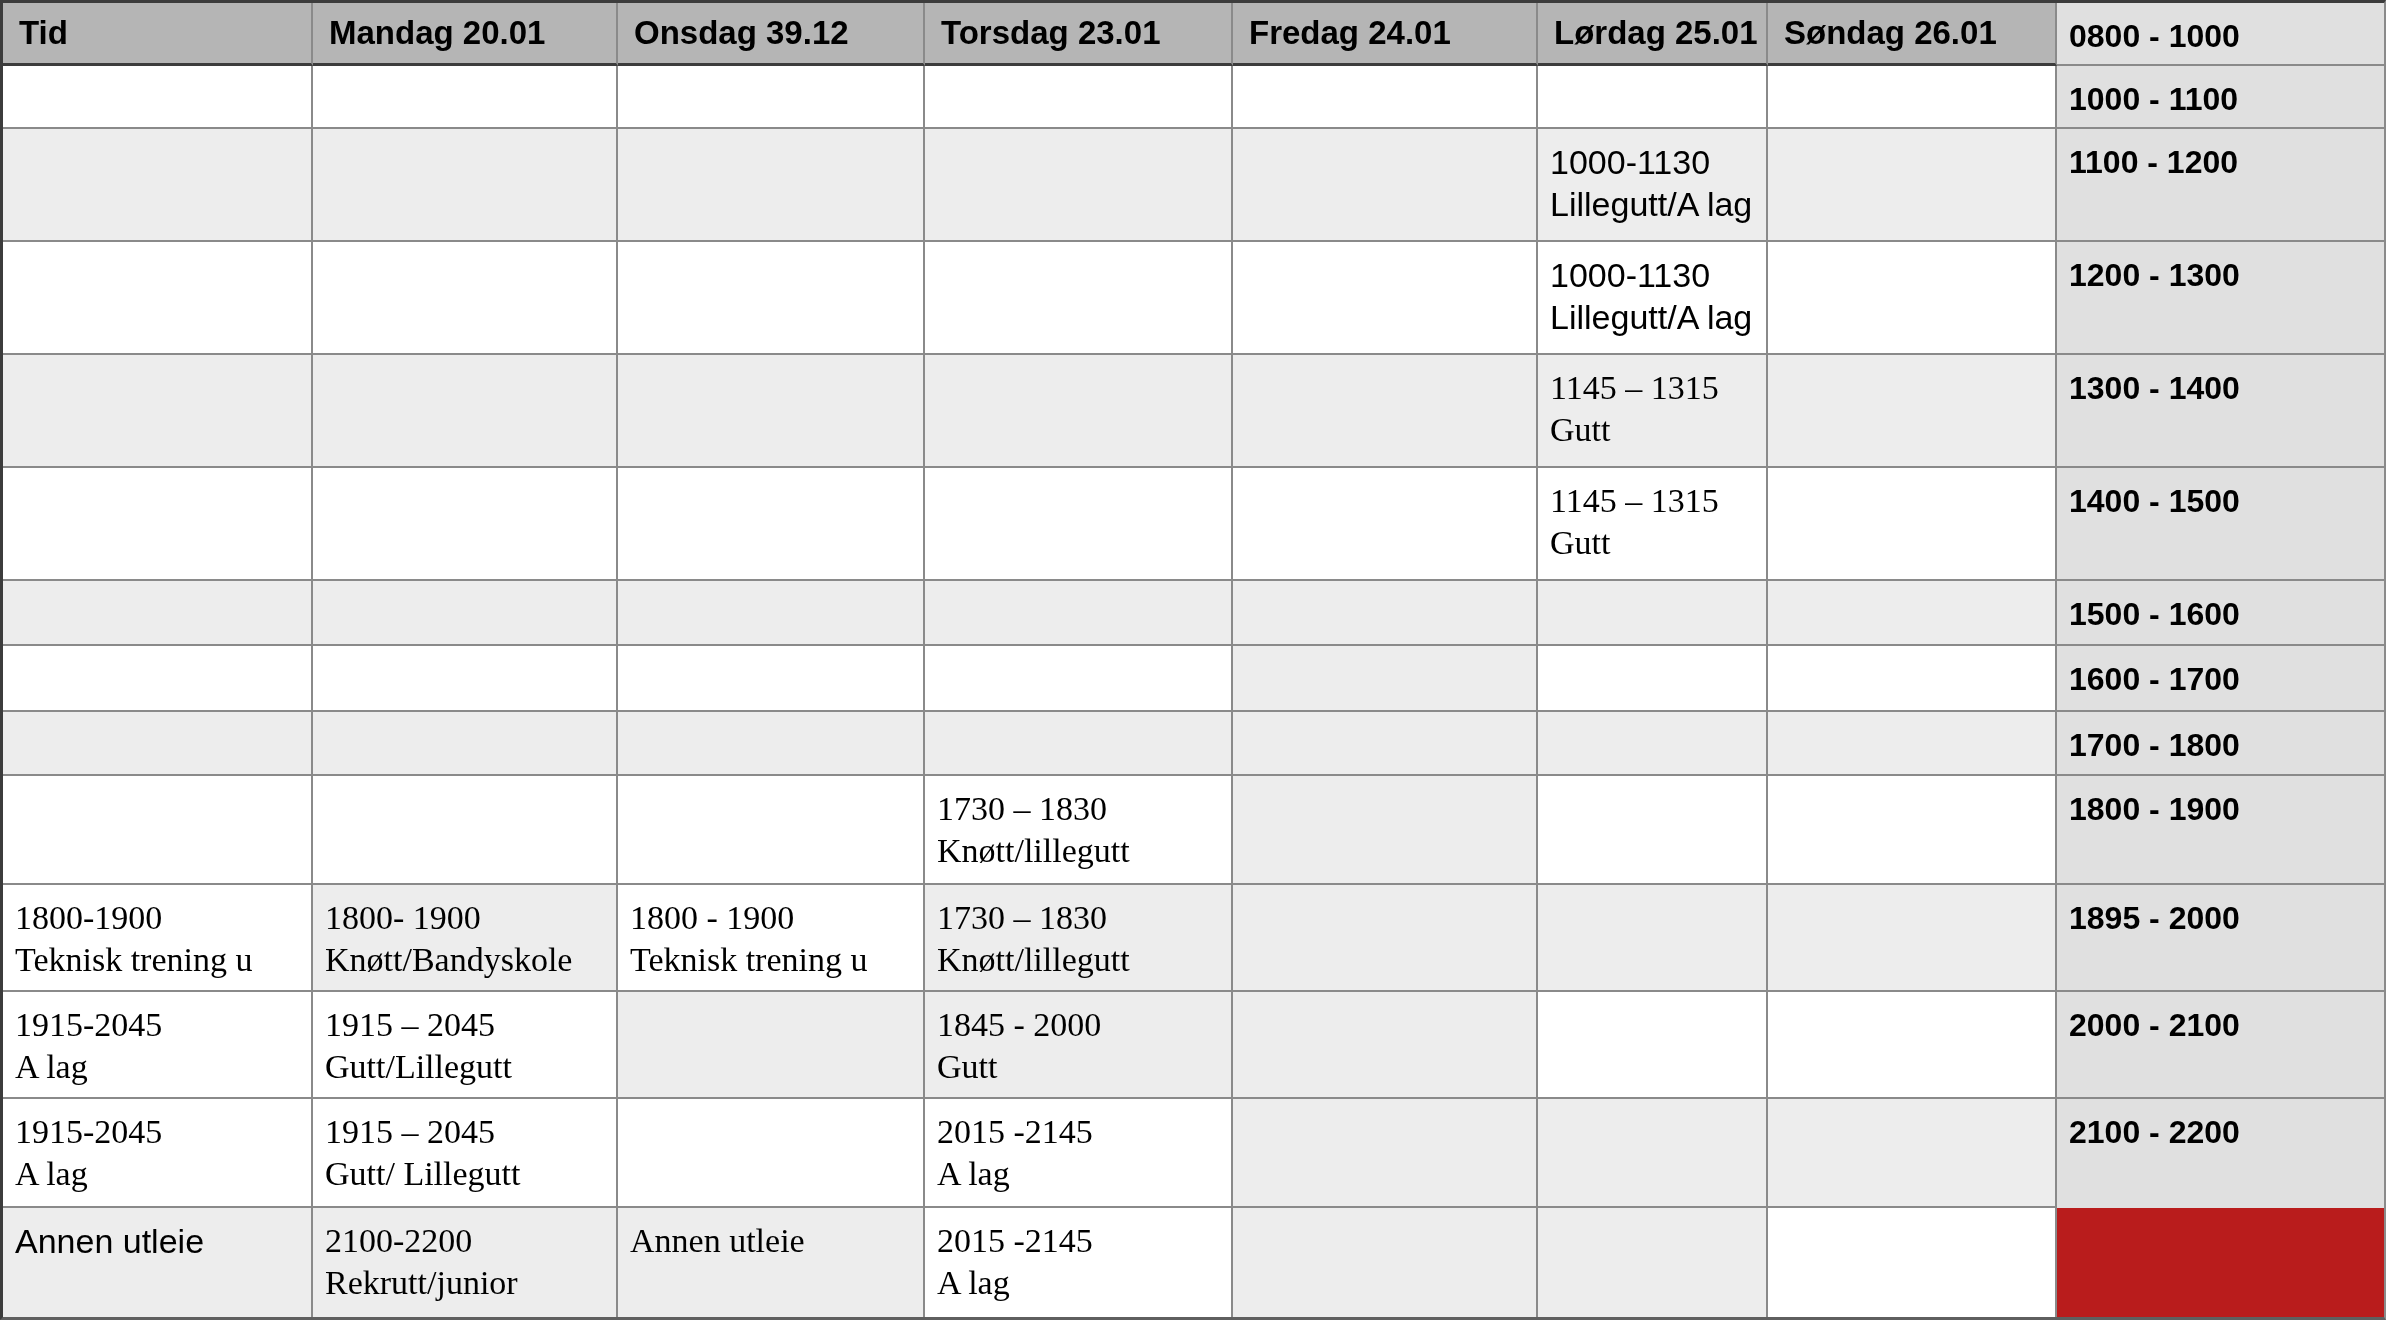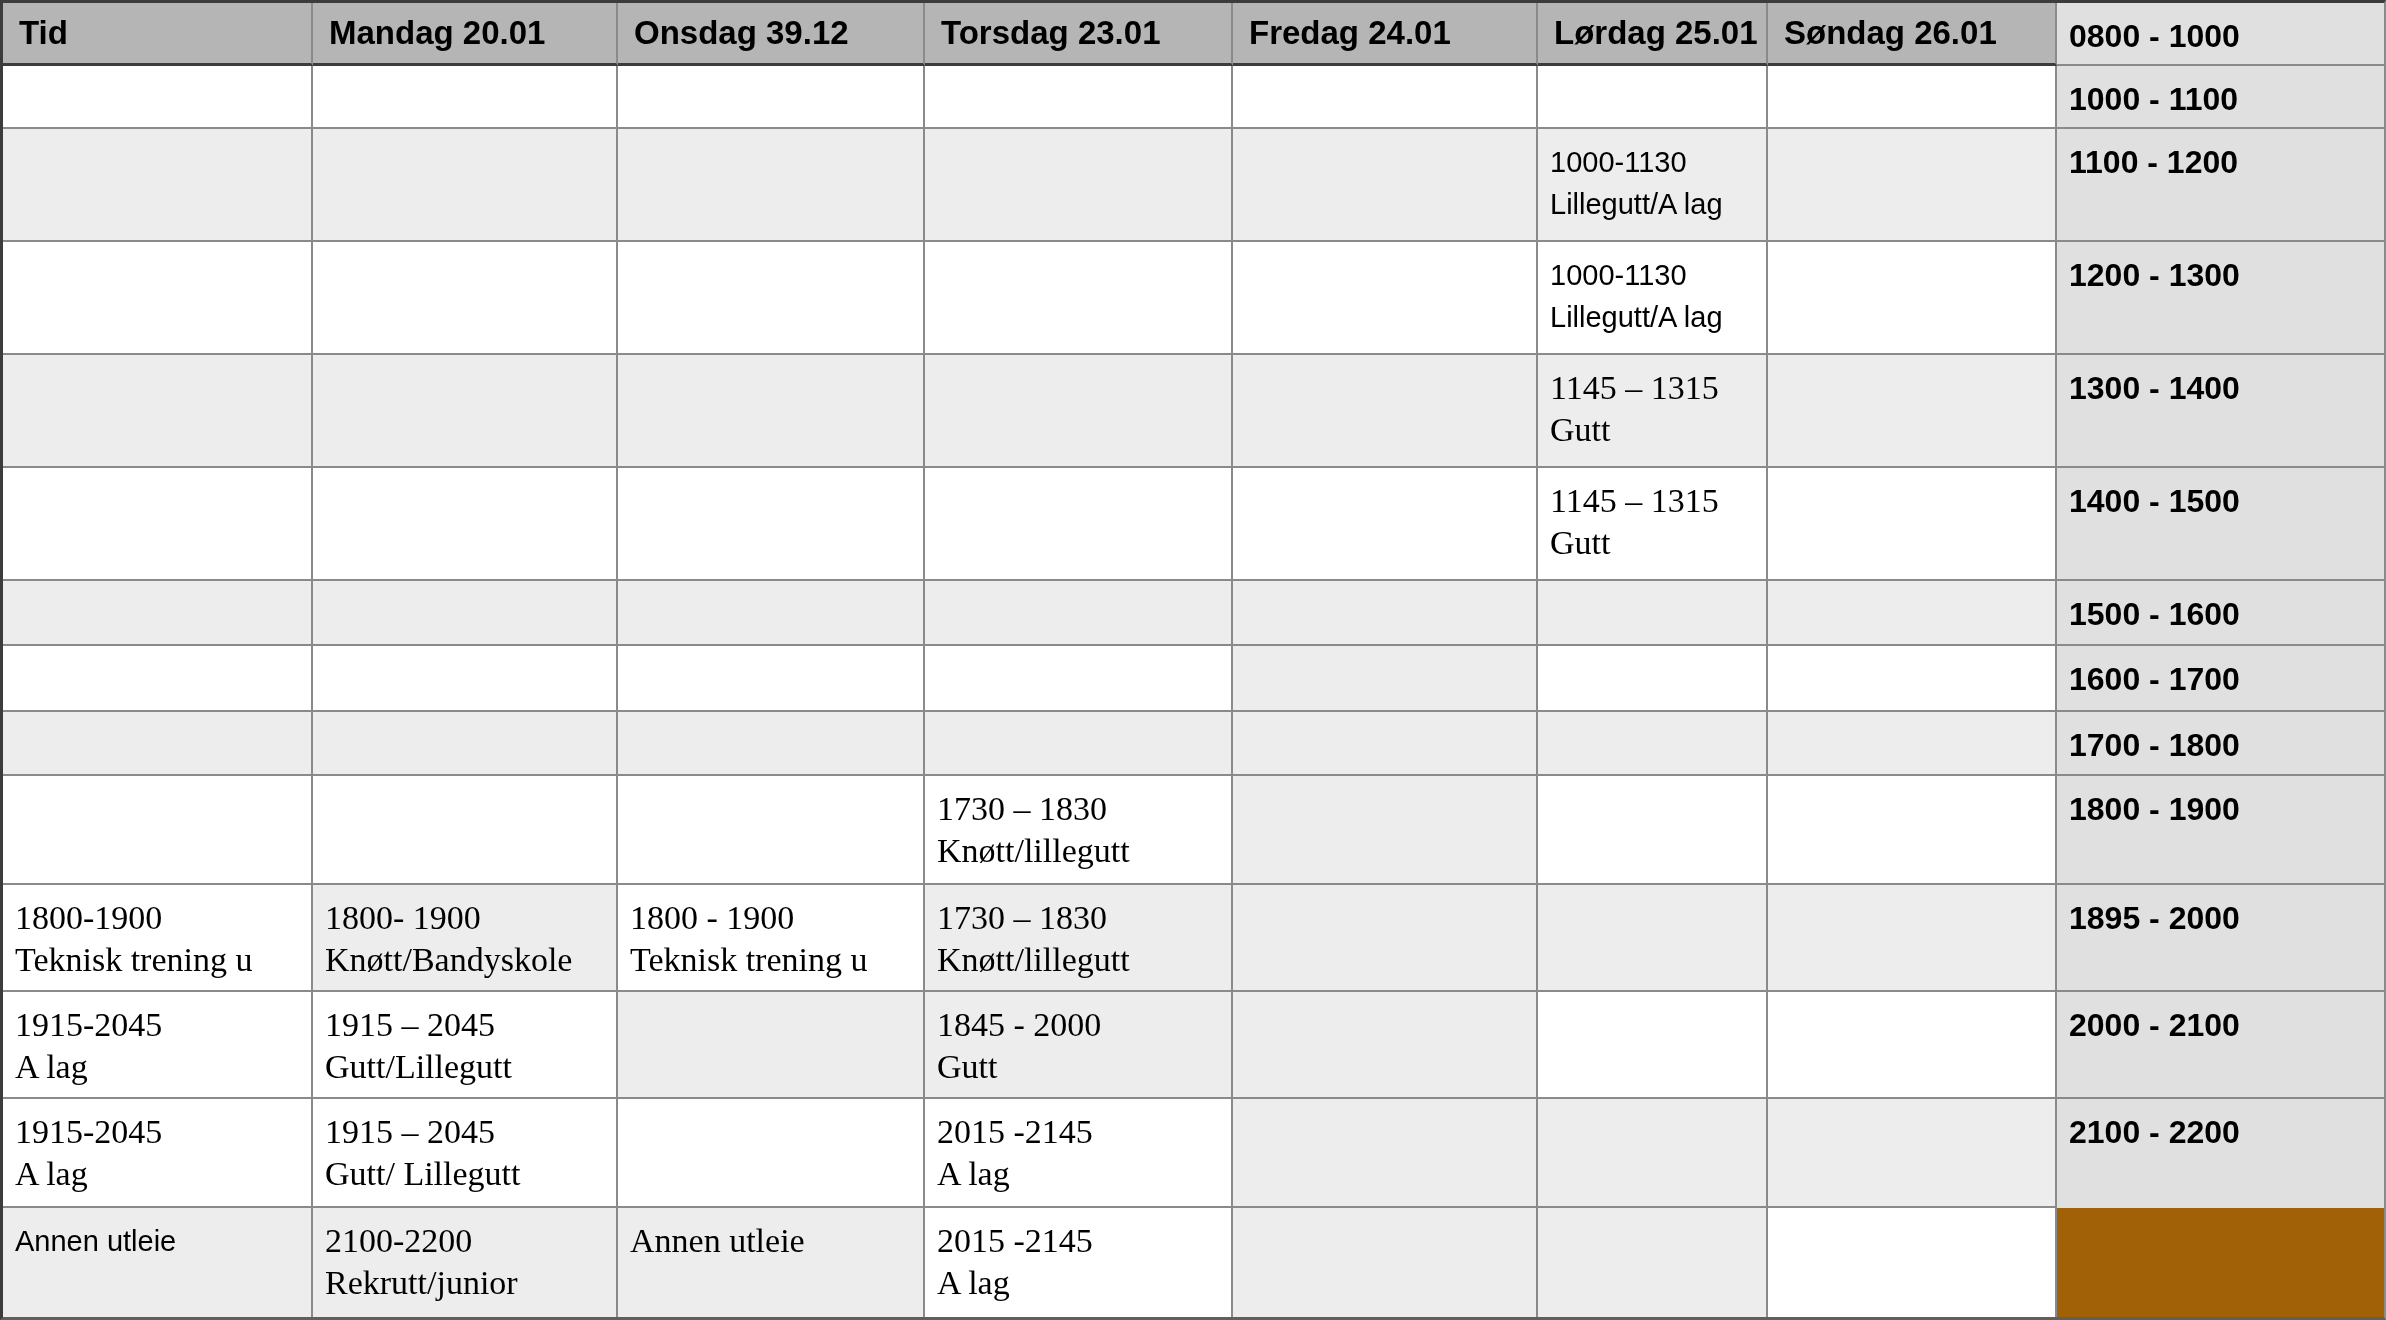--- a/index.html
+++ b/index.html
@@ -5,21 +5,21 @@
   html,body{margin:0;padding:0;background:#fff;}
   #grid{
     display:grid;
     width:2381px;height:1314px;
     grid-template-columns:310px 305px 307px 308px 305px 230px 289px 327px;
     grid-template-rows:63px 63px 113px 113px 113px 113px 65px 66px 64px 109px 107px 107px 109px 109px;
     border-top:3px solid #3c3c3c;
     border-left:3px solid #3c3c3c;
     border-right:2px solid #8a8a8a;
     border-bottom:3px solid #5f5f5f;
-    background:#a16207;
+    background:#b91c1c;
   }
   .cell{
     box-sizing:border-box;
     border-right:2px solid #8a8a8a;
     border-bottom:2px solid #8a8a8a;
     overflow:hidden;
   }
   .cell:nth-child(8n){border-right:none;padding-left:12px;}
   .cell:nth-last-child(-n+8){border-bottom:none;}
   .header{
@@ -33,21 +33,21 @@
   .time{
     background:#e0e0e0;
     padding:16px 0 16px 16px;
     font:700 32px/1.1 "Liberation Sans",sans-serif;
     color:#000;
   }
   .body{padding:12px 8px 0 12px;color:#000;}
   .bg-gray{background:#ededed;}
   .bg-white{background:#ffffff;}
   .font-serif{font-family:"Liberation Serif",serif;font-size:34px;line-height:42px;}
-  .font-sans{font-family:"Liberation Sans",sans-serif;font-size:29px;line-height:42px;}
+  .font-sans{font-family:"Liberation Sans",sans-serif;font-size:34px;line-height:42px;}
 </style>
 </head>
 <body>
 
 <div id="grid">
     <div class="cell header">
       <span>Tid</span>
     </div>
     <div class="cell header">
       <span>Mandag 20.01</span>

